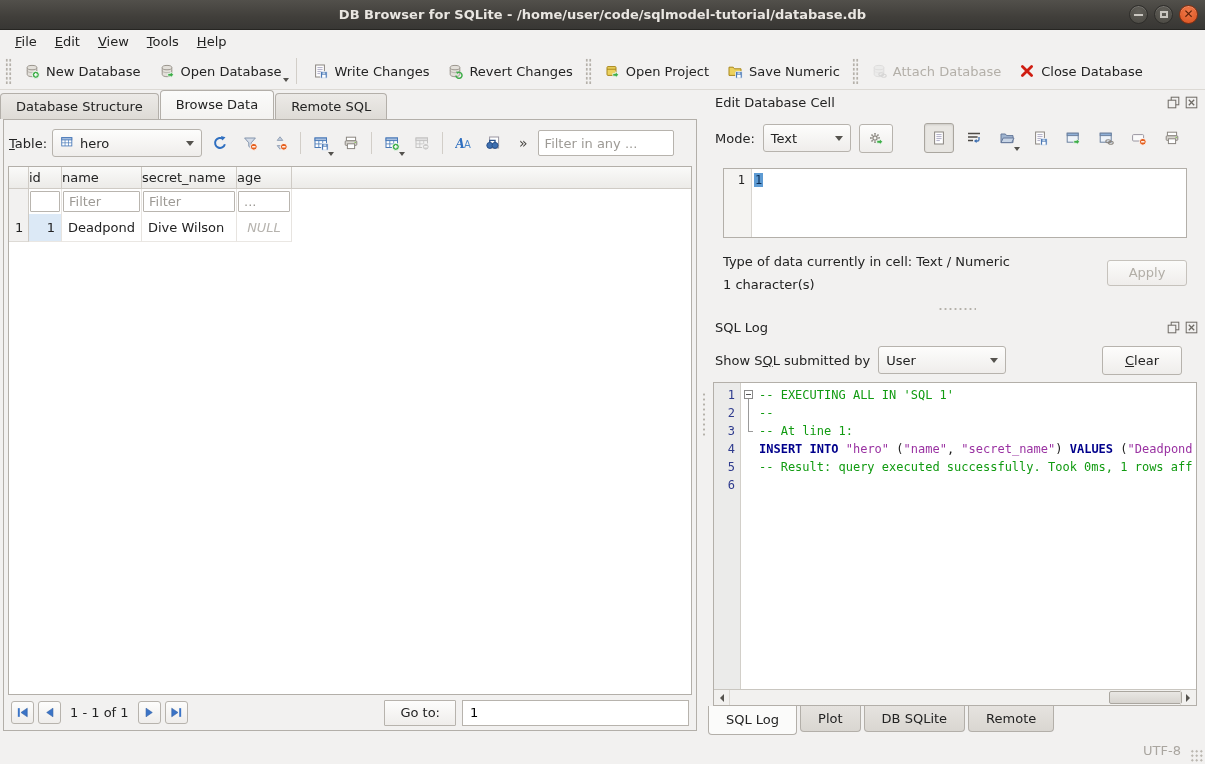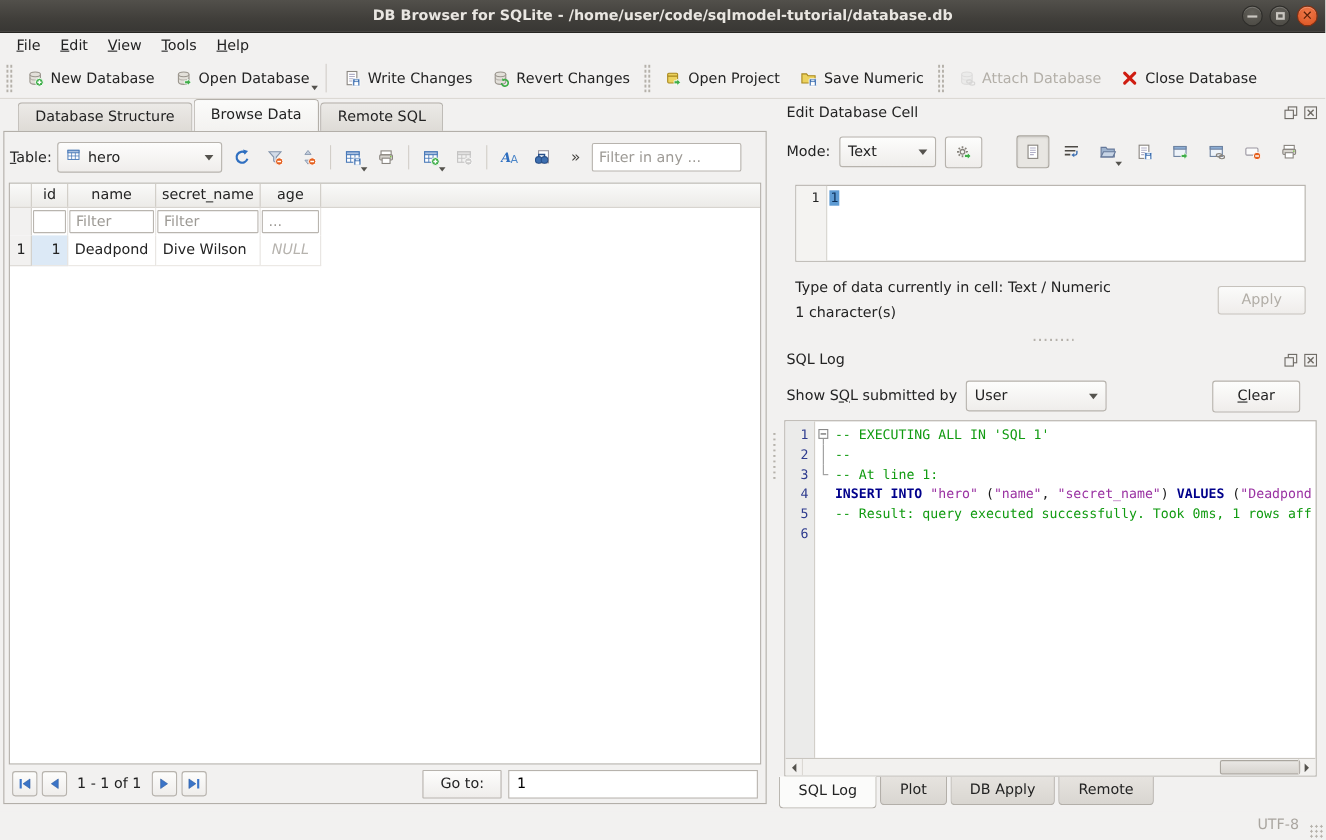--- a/index.html
+++ b/index.html
@@ -53,21 +53,21 @@
 .left-panel { width: 700px; position: relative; }
 .v-splitter { width: 7px; position: relative; }
 .v-splitter::after { content: ""; position: absolute; left: 3px; top: 50%; margin-top: -22px;
   width: 2px; height: 44px;
   background-image: radial-gradient(circle, #b5b1aa 1px, rgba(0,0,0,0) 1.2px);
   background-size: 2px 5px; }
 .right-panel { flex: 1; display: flex; flex-direction: column; position: relative; }
 
 
 .tabbar { position: absolute; top: 0; left: 0; right: 0; height: 29px;
-  display: flex; align-items: flex-end; padding-left: 16px; }
+  display: flex; align-items: flex-end; padding-left: 0; }
 .tab { height: 26px; line-height: 25px; padding: 0 15px;
   background: linear-gradient(#eceae7, #dedbd6);
   border: 1px solid #b3afa9; border-bottom: none; border-radius: 4px 4px 0 0;
   margin-right: 1px; position: relative; white-space: nowrap; }
 .tab.active { height: 29px; line-height: 28px; background: linear-gradient(#fbfbfa, #f3f2f0); z-index: 3; }
 .tab-page { position: absolute; top: 29px; left: 3px; width: 694px; bottom: 7px;
   border: 1px solid #b3afa9; background: #f2f1f0; display: flex; flex-direction: column; z-index: 2; }
 
 
 .browse-toolbar { height: 46px; display: flex; align-items: center; padding: 0 5px; gap: 5px; }
@@ -85,21 +85,21 @@
 .v-sep { width: 1px; height: 22px; background: #d2cec8; margin: 0 3px; }
 .overflow-chevron { font-size: 14px; color: #44423e; margin: 0 5px 0 8px; }
 .any-filter-input { width: 136px; height: 26px; border: 1px solid #b7b3ad; border-radius: 2px;
   padding: 0 6px; font: 13px "DejaVu Sans", sans-serif; background: #fff; color: #232323; }
 input::placeholder { color: #9d9a95; opacity: 1; font-style: normal; }
 
 
 .grid-wrap { margin: 0 4px; border: 1px solid #b3afa9; background: #fff; flex: 1; overflow: hidden; }
 .grid-header { display: flex; height: 22px;
   background: linear-gradient(#fafaf9, #ecebe8); border-bottom: 1px solid #cfcbc5; }
-.gh { border-right: 1px solid #cfcbc5; text-align: center; line-height: 21px; overflow: hidden; white-space: nowrap; }
+.gh { border-right: 1px solid #cfcbc5; line-height: 21px; overflow: hidden; white-space: nowrap; }
 .gh.filler { flex: 1; border-right: none; }
 .filter-row { display: flex; height: 25px; background: #fff; }
 .fcell { border-right: 1px solid #e7e4e0; height: 100%; display: flex; align-items: center; padding: 0 1px; }
 .fcell.gutter { background: #f2f1f0; border-right: 1px solid #cfcbc5; }
 .fcell.filler { flex: 1; border-right: none; }
 .fcell input { width: 100%; height: 21px; border: 1px solid #b9b5af; border-radius: 1px;
   padding: 0 5px; font: 13px "DejaVu Sans", sans-serif; background: #fff; }
 .data-row { display: flex; height: 28px; background: #fff; }
 .dcell { border-right: 1px solid #e7e4e0; border-bottom: 1px solid #eae7e3;
   line-height: 27px; padding: 0 6px; white-space: nowrap; overflow: hidden; }
@@ -637,21 +637,21 @@
       </div>
       <div class="log-hscroll">
         <span class="hs-arrow hs-left"></span>
         <span class="hs-thumb"></span>
         <span class="hs-arrow hs-right"></span>
       </div>
     </div>
     <div class="bottom-tabbar" id="bottom-tabbar">
         <span class="btab active">SQL Log</span>
         <span class="btab">Plot</span>
-        <span class="btab">DB Apply</span>
+        <span class="btab">DB SQLite</span>
         <span class="btab">Remote</span>
       </div>
   </div>
 </div>
 
 <div class="statusbar">
   <span class="status-encoding">UTF-8</span>
   <span class="resize-grip"></span>
 </div>
 

